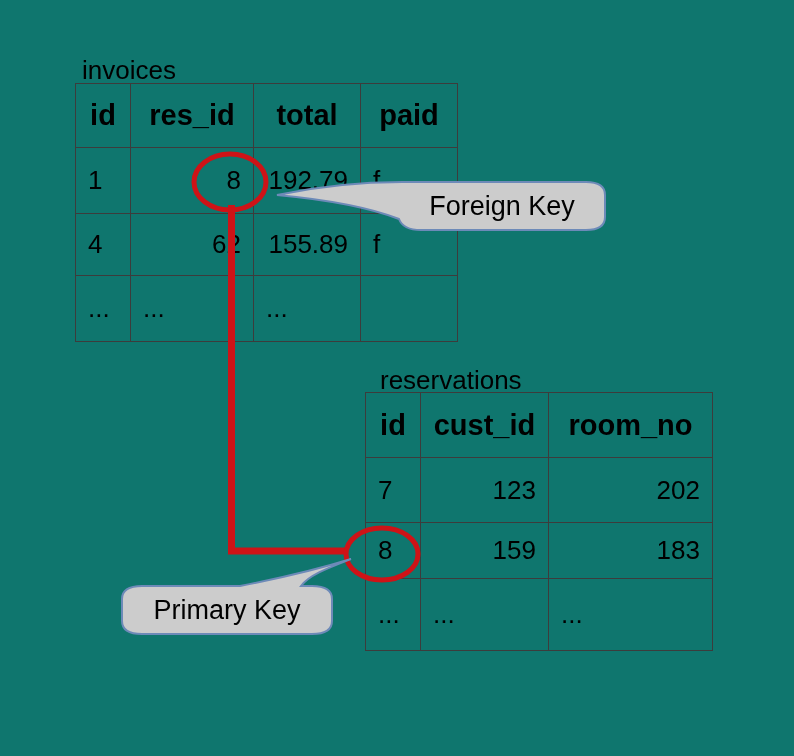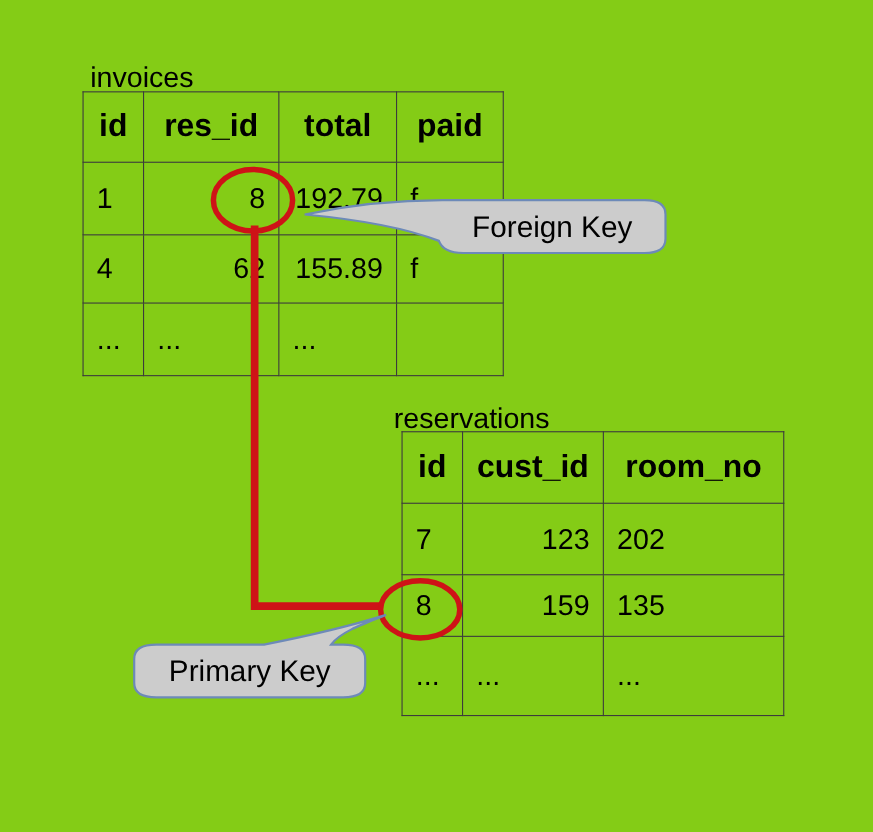--- a/index.html
+++ b/index.html
@@ -1,20 +1,20 @@
 <!DOCTYPE html>
 <html><head>
 <meta charset="utf-8">
 <style>
   html, body { margin: 0; padding: 0; background: #ffffff; }
   #canvas {
     position: relative;
     width: 794px;
     height: 756px;
-    background: #84cc16;
+    background: #0f766e;
     font-family: "Liberation Sans", sans-serif;
     color: #000000;
     overflow: hidden;
   }
   .tbl-title {
     position: absolute;
     font-size: 26px;
     line-height: 1;
     color: #000000;
     white-space: nowrap;
@@ -35,21 +35,21 @@
     white-space: nowrap;
   }
   table.dbtable th {
     font-size: 29px;
     font-weight: bold;
     text-align: center;
     padding: 0 6px;
   }
   .al { text-align: left; }
   .ar { text-align: right; }
-  .ac { text-align: left; }
+  .ac { text-align: right; }
   #overlay {
     position: absolute;
     left: 0; top: 0;
     width: 794px; height: 756px;
     pointer-events: none;
   }
   .callout-label {
     position: absolute;
     display: flex;
     align-items: center;
@@ -94,21 +94,21 @@
     </tr>
     <tr style="height:66px">
       <td class="al">...</td>
       <td class="al">...</td>
       <td class="al">...</td>
       <td class="al"></td>
     </tr>
   </tbody>
     </table>
 
-  <div class="tbl-title" style="left:358px; top:367px;text-align:center;">reservations</div>
+  <div class="tbl-title" style="left:380px; top:367px;text-align:center;">reservations</div>
 
   <table class="dbtable" style="left:365px; top:392px; width:347px;">
     <colgroup>
       <col style="width:55px">
         <col style="width:128px">
         <col style="width:164px">
     </colgroup>
     <tbody>
         <tr style="height:65px">
       <th>id</th>
@@ -116,21 +116,21 @@
       <th>room_no</th>
     </tr>
     <tr style="height:65px">
       <td class="al">7</td>
       <td class="ar">123</td>
       <td class="ac">202</td>
     </tr>
     <tr style="height:56px">
       <td class="al">8</td>
       <td class="ar">159</td>
-      <td class="ac">135</td>
+      <td class="ac">183</td>
     </tr>
     <tr style="height:72px">
       <td class="al">...</td>
       <td class="al">...</td>
       <td class="al">...</td>
     </tr>
   </tbody>
     </table>
 
   <svg id="overlay" viewBox="0 0 794 756" xmlns="http://www.w3.org/2000/svg">

